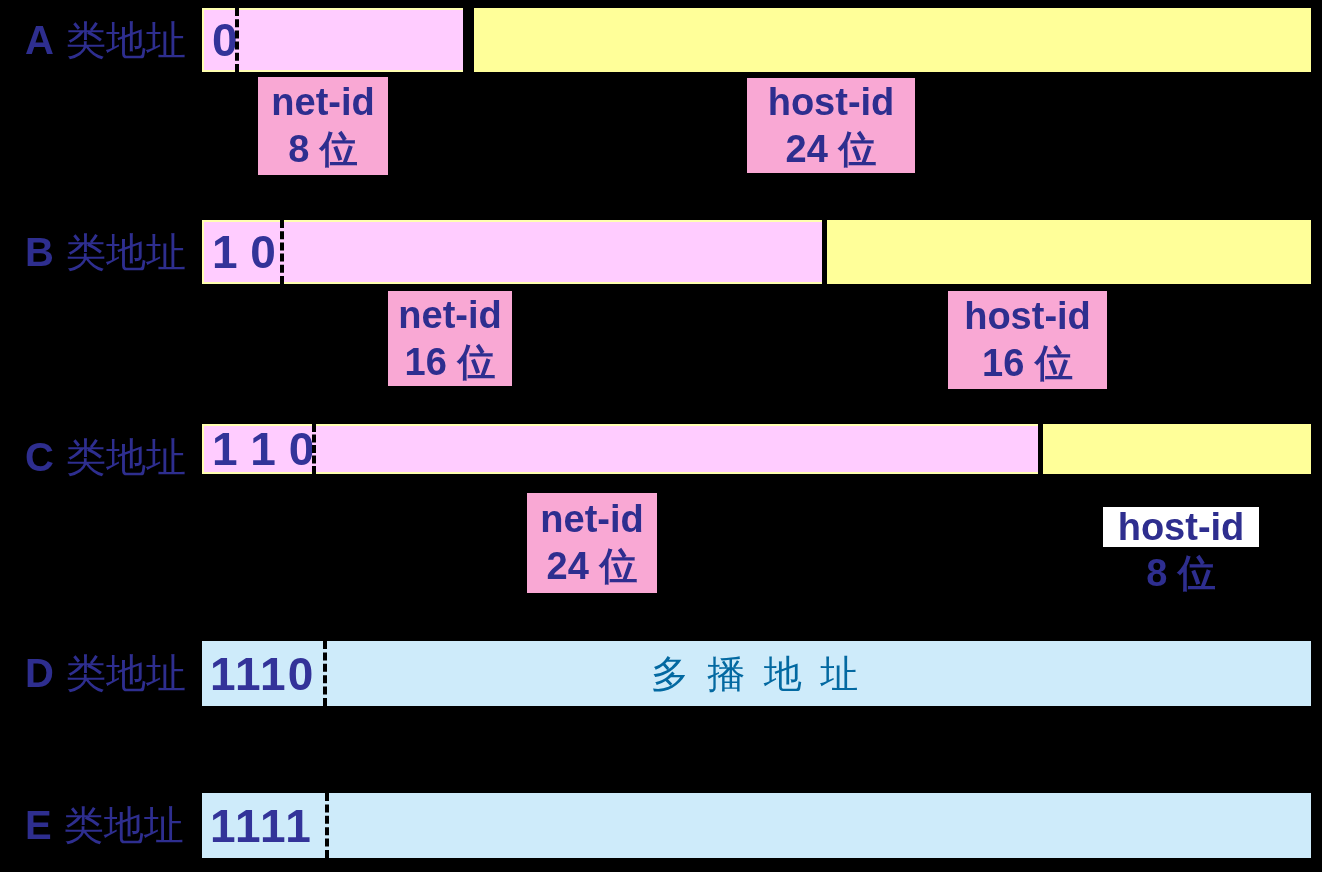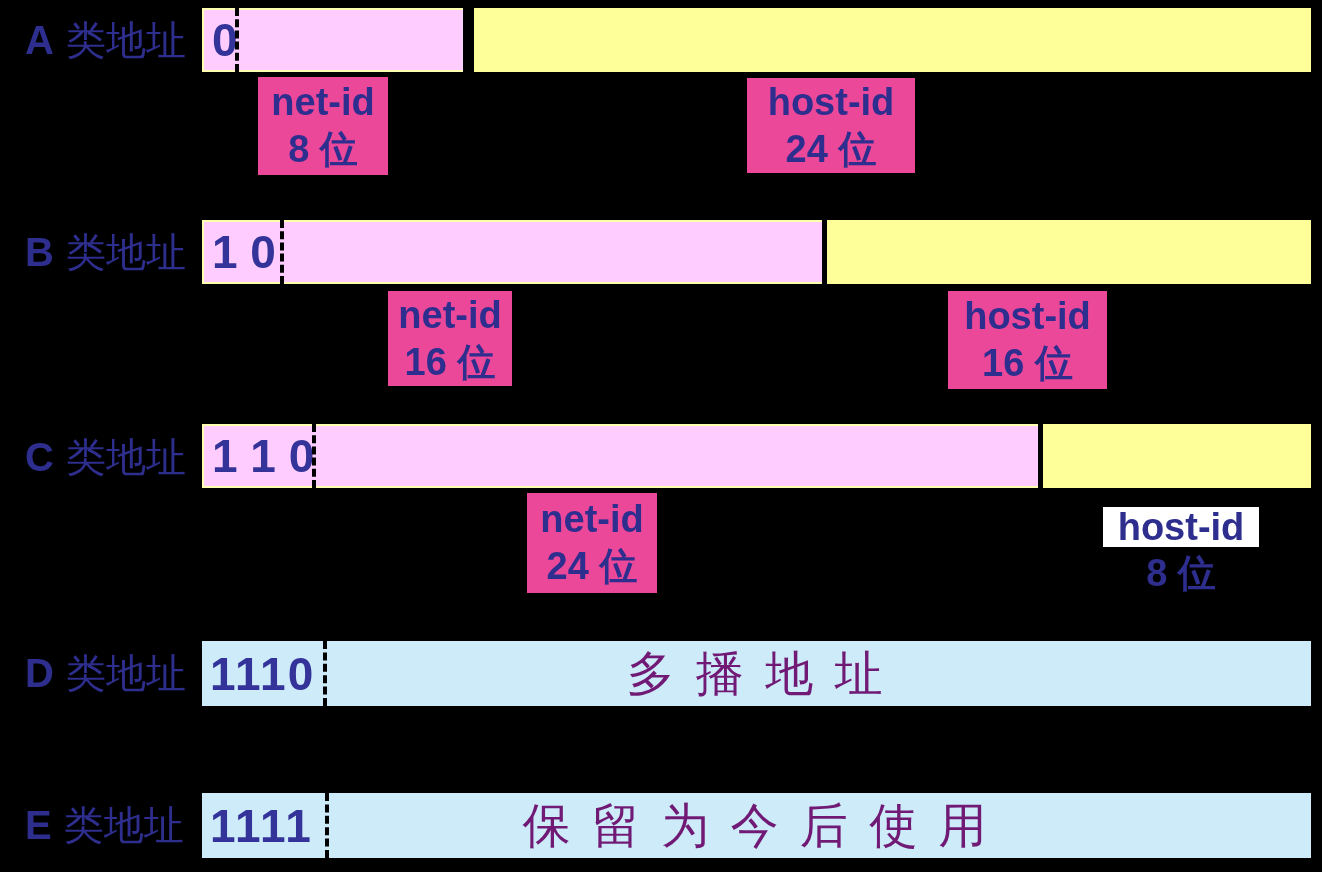--- a/index.html
+++ b/index.html
@@ -27,25 +27,25 @@
     position:absolute;top:-2px;bottom:-2px;width:0;
     border-left:4px dashed #000000;
   }
   .seg.blue .dashline{top:0;bottom:0;}
   .prefix{
     position:absolute;left:8px;top:50%;transform:translateY(-50%);
     color:#333399;font-size:46px;font-weight:bold;white-space:pre;
   }
   .bar-body-text{
     position:absolute;left:0;right:0;top:50%;transform:translateY(-50%);
-    text-align:center;color:#701a75;font-size:48px;letter-spacing:4px;white-space:pre;
+    text-align:center;color:#0369a1;font-size:38px;letter-spacing:4px;white-space:pre;
   }
   
   .callout{
-    position:absolute;background:#ec4899;color:#2E2E8F;text-align:center;
+    position:absolute;background:#f9a8d4;color:#2E2E8F;text-align:center;
     font-size:38px;font-weight:bold;line-height:47px;
     display:flex;flex-direction:column;justify-content:center;
   }
   .callout .cjk-line{font-weight:bold;}
   
   .open-callout{
     position:absolute;text-align:center;font-size:38px;font-weight:bold;color:#2E2E8F;
   }
   .open-callout .strip{background:#FFFFFF;line-height:40px;display:block;}
   .open-callout .below{line-height:52px;display:block;}
@@ -94,21 +94,21 @@
   </div>
   <div class="callout" style="left:948px;top:291px;width:159px;height:98px;">
     <span>host-id</span>
     <span class="cjk-line">16 位</span>
   </div>
 
   <div class="row-label" style="top:424px;height:66px;">
     <span class="letter">C</span>
     <span>类地址</span>
   </div>
-  <div class="bar" style="top:424px;height:64px;">
+  <div class="bar" style="top:424px;height:50px;">
     <div class="seg pink" style="width:836px;">
       <span class="prefix">1 1 0</span>
       <div class="dashline" style="left:108px;"></div>
     </div>
     <div class="divider" style="width:5px;"></div>
     <div class="seg yellow"></div>
   </div>
   <div class="callout" style="left:527px;top:493px;width:130px;height:100px;">
     <span>net-id</span>
     <span class="cjk-line">24 位</span>
@@ -131,17 +131,16 @@
   </div>
 
   <div class="row-label" style="top:793px;height:65px;">
     <span class="letter">E</span>
     <span>类地址</span>
   </div>
   <div class="bar" style="top:793px;height:65px;align-items:center;">
     <div class="seg blue">
       <span class="prefix" style="letter-spacing:2px;">1111</span>
       <div class="dashline" style="left:123px;"></div>
-      <span class="bar-body-text">保 留 为 今 后 使 用</span>
     </div>
   </div>
 
 </div>
 
 </body></html>

